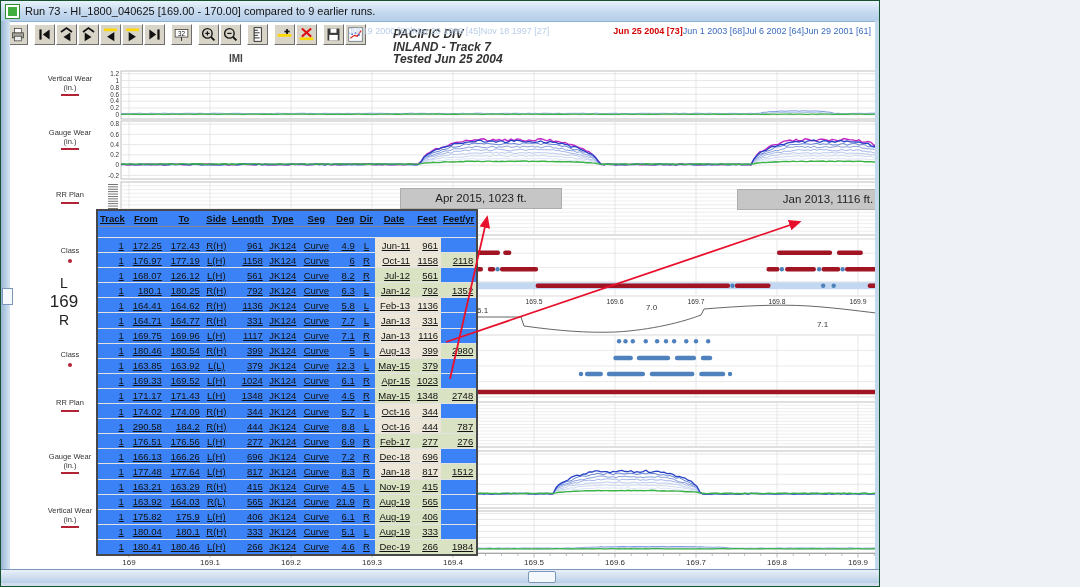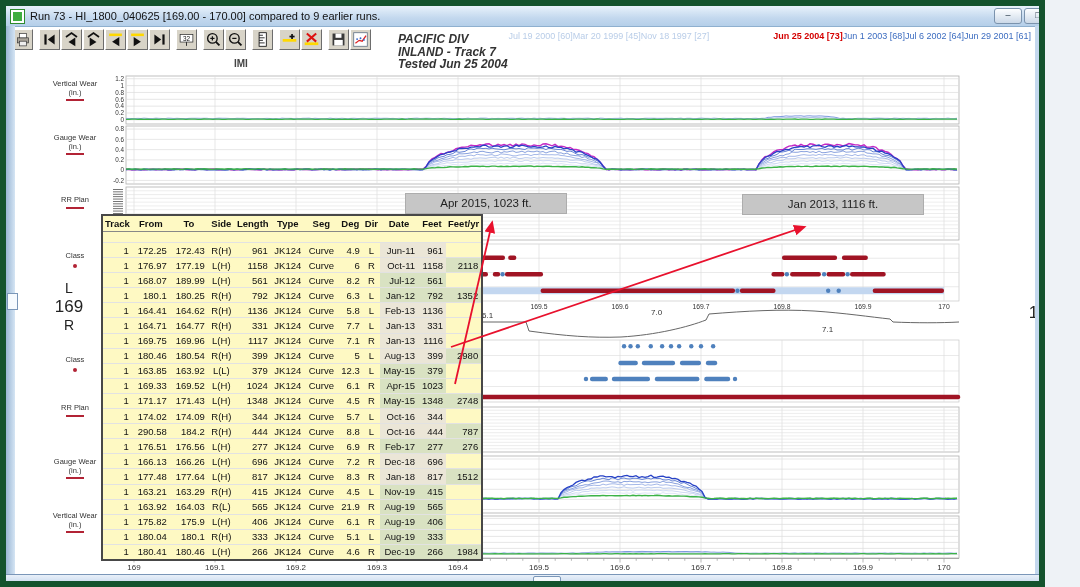--- a/index.html
+++ b/index.html
@@ -1,17 +1,17 @@
 <!DOCTYPE html>
 <html><head>
 <meta charset="utf-8">
 <style>
   html,body{margin:0;padding:0;background:#eef2f6;}
-  .win{position:relative;width:1045px;height:587px;background:#fff;overflow:hidden;
-       font-family:"Liberation Sans",sans-serif;border:6px solid #14532d;box-sizing:border-box;}
+  .win{position:relative;width:880px;height:587px;background:#fff;overflow:hidden;
+       font-family:"Liberation Sans",sans-serif;border:1px solid #14532d;box-sizing:border-box;}
   
   .titlebar{position:absolute;left:0;top:0;width:1080px;height:20px;
     background:linear-gradient(#e8f2fb,#c3d8ee 60%,#b5cfe9);border-bottom:1px solid #8fb0cf;
     display:flex;align-items:center;font-size:11px;color:#111;}
   .appicon{width:13px;height:13px;margin:0 5px 0 4px;background:#fff;border:1px solid #2e8b2e;
     position:relative;}
   .appicon::after{content:"";position:absolute;left:2px;top:2px;right:2px;bottom:2px;background:#3fae3f;}
   .winctrls{position:absolute;right:4px;top:2px;display:flex;gap:2px;}
   .wbtn{width:26px;height:14px;border:1px solid #7b93ad;border-radius:3px;
     background:linear-gradient(#fdfeff,#ccd9e8);font-size:9px;line-height:12px;text-align:center;color:#234;}
@@ -38,22 +38,22 @@
   .milepost{position:absolute;left:34px;top:274px;width:58px;text-align:center;color:#222;}
   .milepost .lr{font-size:14px;line-height:17px;}
   .milepost .mp{font-size:17px;line-height:20px;}
   .nextpage{position:absolute;left:1012px;top:297px;width:50px;text-align:center;font-size:17px;color:#222;}
   
   svg.layer{position:absolute;left:0;top:0;pointer-events:none;}
   
   .callout{position:absolute;background:#c6c6c6;border:1px solid #adadad;color:#222;
     font-size:11.5px;text-align:center;height:19px;line-height:19px;}
   
-  .datatable{position:absolute;left:95px;top:208px;border-collapse:collapse;background:#fef9c3;
-    border:2px solid #484848;table-layout:fixed;font-size:9.5px;color:#111;}
+  .datatable{position:absolute;left:95px;top:208px;border-collapse:collapse;background:#3b82f6;
+    border:2px solid #484848;table-layout:fixed;font-size:9.5px;color:#111;text-decoration:underline;}
   .datatable th{font-weight:bold;height:15px;padding:0 2px;border-bottom:1px solid #888;white-space:nowrap;}
   .datatable td{height:14.1px;padding:0 3px;border-top:1px solid #e2e2e2;white-space:nowrap;overflow:hidden;}
   .datatable tr.spacer td{height:10px;border-top:none;}
   .tal-r{text-align:right;} .tal-c{text-align:center;}
   .tint-beige{background:#ebe6d7;} .tint-green{background:#d9e2c2;}
   
   .hscroll{position:absolute;left:0;top:568px;width:1080px;height:13px;
     background:linear-gradient(#e9f0f9,#b9cfe8);border-top:1px solid #7a96b8;border-bottom:1px solid #7a96b8;}
   .hthumb{position:absolute;left:527px;top:1px;width:26px;height:10px;background:#f4f8fc;
     border:1px solid #7a96b8;border-radius:2px;}
@@ -683,21 +683,21 @@
           <td class="tal-c">Curve</td>
           <td class="tal-r">6</td>
           <td class="tal-c">R</td>
           <td class="tal-r tint-beige">Oct-11</td>
           <td class="tal-r tint-beige">1158</td>
           <td class="tal-r tint-green">2118</td>
         </tr>
         <tr>
           <td class="tal-r">1</td>
           <td class="tal-r">168.07</td>
-          <td class="tal-r">189.99</td>
+          <td class="tal-r">126.12</td>
           <td class="tal-c">L(H)</td>
           <td class="tal-r">561</td>
           <td class="tal-c">JK124</td>
           <td class="tal-c">Curve</td>
           <td class="tal-r">8.2</td>
           <td class="tal-c">R</td>
           <td class="tal-r tint-green">Jul-12</td>
           <td class="tal-r tint-green">561</td>
           <td class="tal-r"></td>
         </tr>

